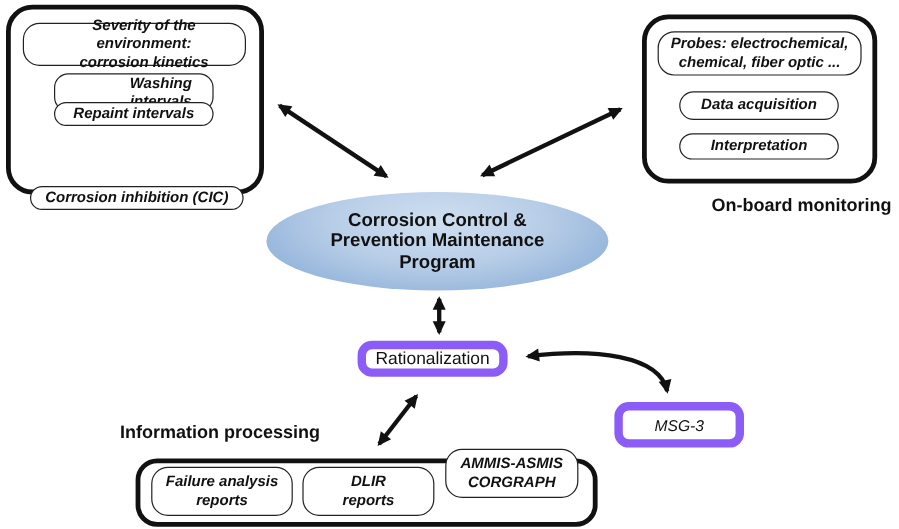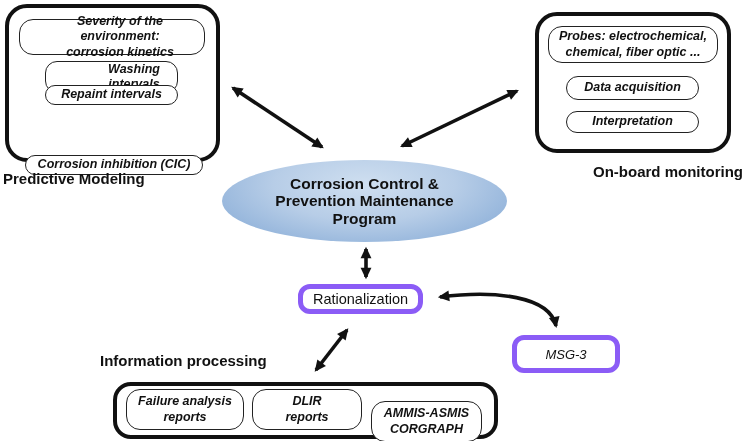--- a/index.html
+++ b/index.html
@@ -20,21 +20,21 @@
   .pill.big{border-radius:14px;}
   .label{
     position:absolute;z-index:2;font-weight:bold;font-size:15px;white-space:nowrap;
   }
   .ellipse{
     position:absolute;left:222px;top:160px;width:285px;height:82px;border-radius:50%;z-index:2;
     display:flex;align-items:center;justify-content:center;text-align:center;
     font-weight:bold;font-size:15.5px;line-height:1.13;white-space:pre-line;
   }
   .small-box{
-    position:absolute;background:#fff;border:5px solid #8b5cf6;border-radius:12px;z-index:2;
+    position:absolute;background:#fff;border:7px solid #8b5cf6;border-radius:12px;z-index:2;
     box-sizing:border-box;display:flex;align-items:center;justify-content:center;text-align:center;
   }
   .rationalization{left:298px;top:284px;width:125px;height:30px;font-size:14.5px;}
   .msg3{left:512px;top:335px;width:108px;height:38px;font-size:13px;font-style:italic;}
 </style>
 </head>
 <body>
 
 <div class="stage">
 
@@ -50,21 +50,20 @@
     <line x1="347" y1="330" x2="316" y2="370" stroke="#111" stroke-width="3.6" marker-start="url(#arrow)" marker-end="url(#arrow)"></line>
     <path d="M 440 297 C 495 290, 550 296, 556 326" fill="none" stroke="#111" stroke-width="3.6" marker-start="url(#arrow)" marker-end="url(#arrow)"></path>
   </svg>
 
   <div class="group-box" style="left:5px;top:4px;width:215px;height:158px;"></div>
   <div class="pill big" style="left:19px;top:19px;width:186px;height:36px;padding-left:16px;">Severity of the environment:
 corrosion kinetics</div>
   <div class="pill" style="left:45px;top:61px;width:133px;height:32px;padding-left:45px;">Washing intervals</div>
   <div class="pill" style="left:45px;top:85px;width:133px;height:20px;">Repaint intervals</div>
   <div class="pill" style="left:25px;top:135px;width:178px;height:20px;margin-top:20px;">Corrosion inhibition (CIC)</div>
-  <div class="label" style="left:3px;top:170px;">Predictive Modeling</div>
 
   <div class="group-box" style="left:535px;top:12px;width:196px;height:141px;"></div>
   <div class="pill big" style="left:548px;top:26px;width:170px;height:37px;">Probes: electrochemical,
 chemical, fiber optic ...</div>
   <div class="pill" style="left:566px;top:76px;width:133px;height:24px;">Data acquisition</div>
   <div class="pill" style="left:566px;top:111px;width:133px;height:22px;">Interpretation</div>
   <div class="label" style="left:593px;top:163px;">On-board monitoring</div>
 
   <div class="ellipse" style="background:radial-gradient(ellipse at 50% 30%, #cfdff0 0%, #b7cde7 45%, #7fa6d4 100%);">Corrosion Control &amp;
 Prevention Maintenance
@@ -73,16 +72,16 @@
   <div class="small-box rationalization">Rationalization</div>
 
   <div class="small-box msg3">MSG-3</div>
 
   <div class="label" style="left:100px;top:352px;">Information processing</div>
   <div class="group-box" style="left:113px;top:382px;width:385px;height:57px;border-radius:18px;"></div>
   <div class="pill big" style="left:126px;top:389px;width:118px;height:41px;">Failure analysis
 reports</div>
   <div class="pill big" style="left:252px;top:389px;width:110px;height:41px;">DLIR
 reports</div>
-  <div class="pill big" style="left:371px;top:401px;width:111px;height:41px;border-radius:14px;">AMMIS-ASMIS
+  <div class="pill big" style="left:371px;top:374px;width:111px;height:41px;border-radius:14px;">AMMIS-ASMIS
 CORGRAPH</div>
 
 </div>
 
 </body></html>

